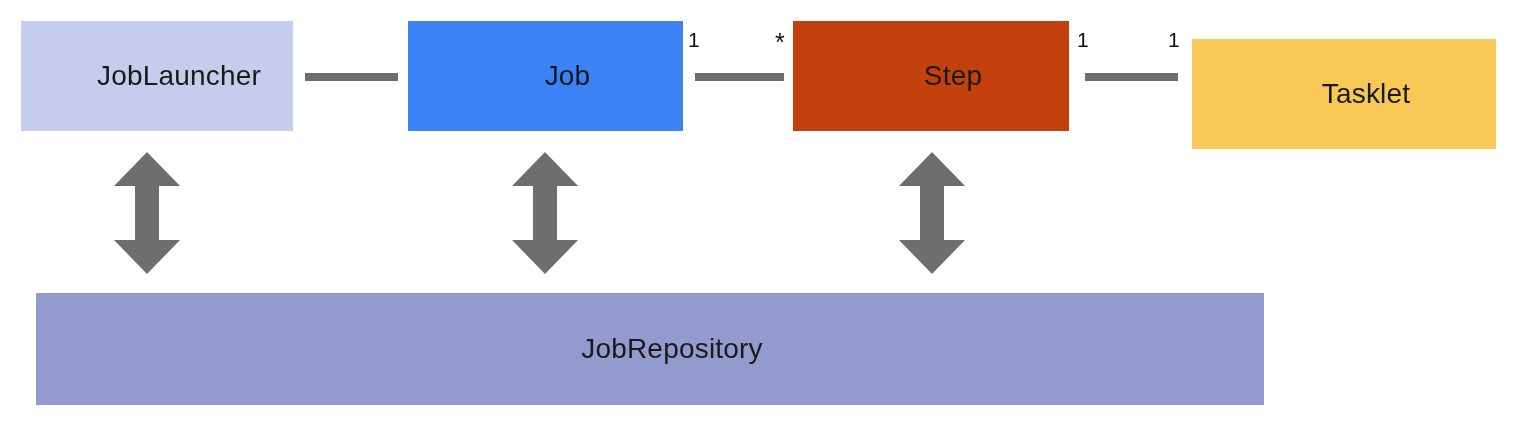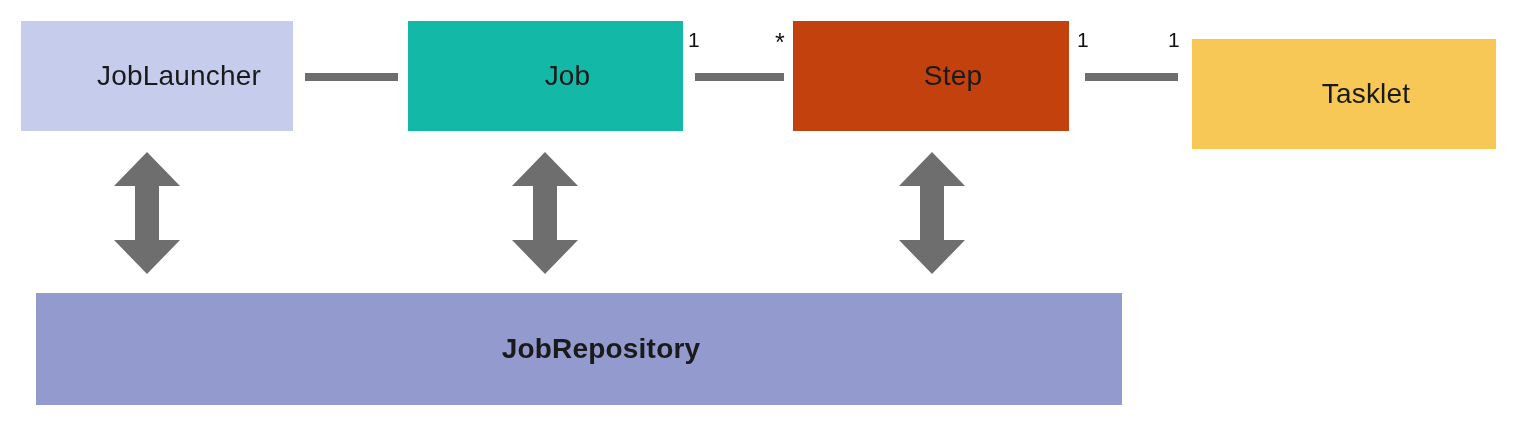--- a/index.html
+++ b/index.html
@@ -56,21 +56,21 @@
 </style>
 </head>
 <body>
 
 <div id="diagram-root">
 
   <div class="node-box" style="left:21px; top:21px; width:272px; height:110px; background:#C6CCEC;">
     <span>JobLauncher</span>
   </div>
 
-  <div class="node-box" style="left:408px; top:21px; width:275px; height:110px; background:#14b8a6;">
+  <div class="node-box" style="left:408px; top:21px; width:275px; height:110px; background:#3b82f6;">
     <span>Job</span>
   </div>
 
   <div class="node-box" style="left:793px; top:21px; width:276px; height:110px; background:#c2410c;">
     <span>Step</span>
   </div>
 
   <div class="node-box" style="left:1192px; top:39px; width:304px; height:110px; background:#F7C855;">
     <span>Tasklet</span>
   </div>
@@ -100,17 +100,17 @@
       <polygon points="33,0 66,34 45,34 45,88 66,88 33,122 0,88 21,88 21,34 0,34" fill="#6E6E6E"></polygon>
     </svg>
   </div>
 
   <div class="bidir-arrow" style="left:899px; top:152px; width:66px; height:122px;">
     <svg width="66" height="122" viewBox="0 0 66 122" xmlns="http://www.w3.org/2000/svg">
       <polygon points="33,0 66,34 45,34 45,88 66,88 33,122 0,88 21,88 21,34 0,34" fill="#6E6E6E"></polygon>
     </svg>
   </div>
 
-  <div class="node-box" style="left:36px; top:293px; width:1086px; height:112px; background:#939BCE;font-weight:bold;">
+  <div class="node-box" style="left:36px; top:293px; width:1228px; height:112px; background:#939BCE;">
     <span>JobRepository</span>
   </div>
 
 </div>
 
 </body></html>

